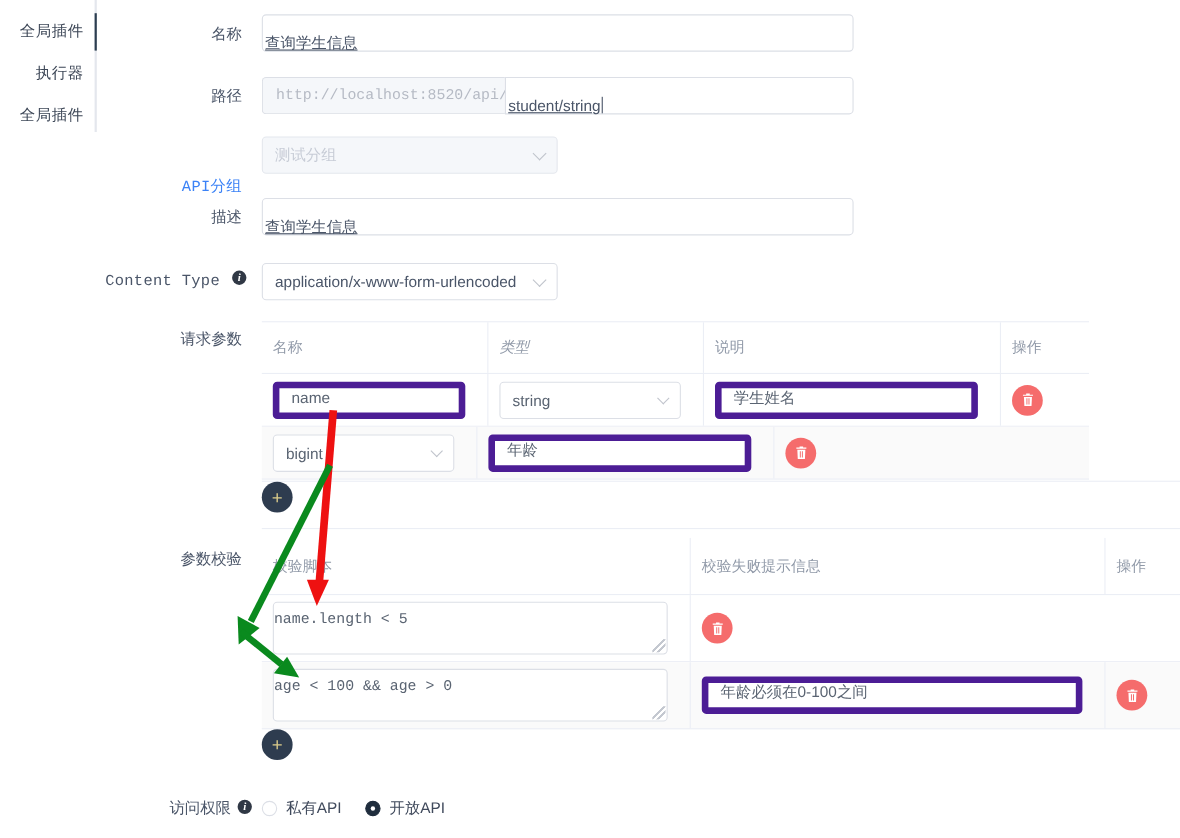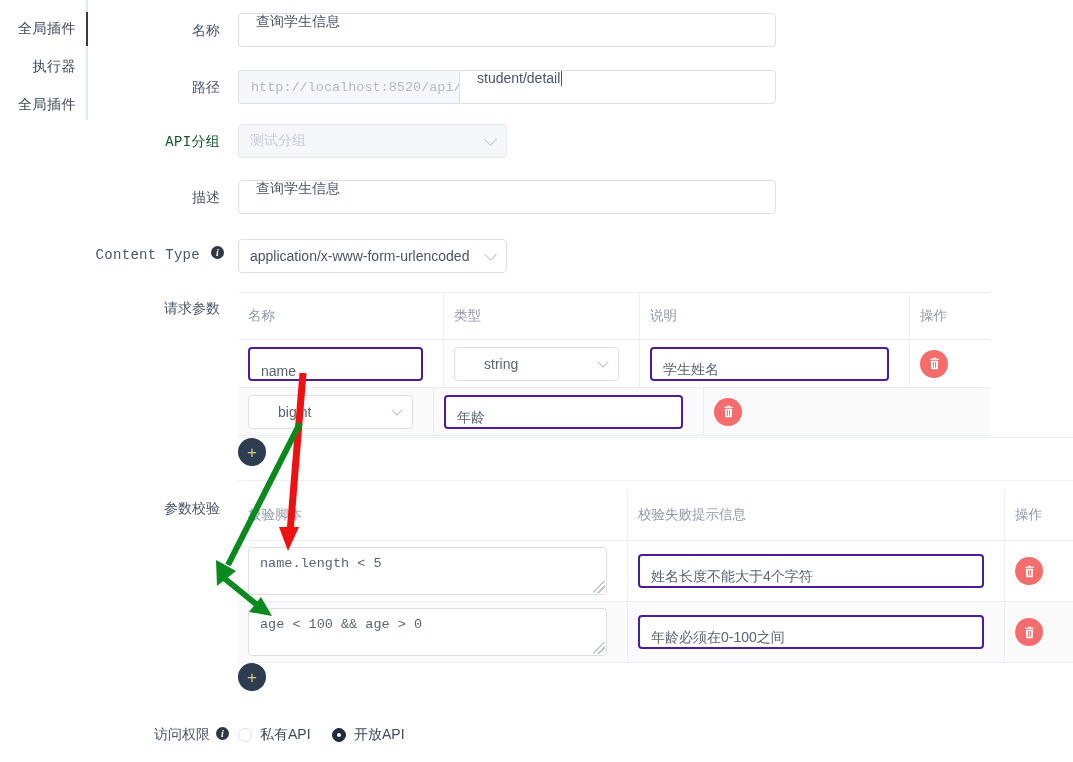--- a/index.html
+++ b/index.html
@@ -43,38 +43,39 @@
   }
 
   
   .form-label {
     position: absolute;
     font-size: 14px;
     color: #4a5568;
     text-align: right;
     white-space: nowrap;
   }
-  .form-label.dim { color: #14532d; }
+  .form-label.dim { color: #3b82f6; margin-top: 28px; }
   .mono-label {
     font-family: "Liberation Mono", monospace;
     letter-spacing: .3px;
   }
 
   .inp {
     position: absolute;
     border: 1px solid #dcdfe6;
     border-radius: 4px;
     background: #ffffff;
     font-size: 14px;
     color: #4a5568;
-    padding: 0 17px;
+    padding: 0 2px;
     line-height: 1;
     display: flex;
-    align-items: flex-start;
+    align-items: flex-end;
     cursor: text;
+    text-decoration: underline;
   }
   .inp .caret {
     display: inline-block;
     width: 1px; height: 15px;
     background: #4a5568;
     margin-left: 1px;
   }
 
   .prepend {
     position: absolute;
@@ -169,40 +170,40 @@
     align-items: center;
     padding-left: 10px;
     border-right: 1px solid #ebeef5;
     height: 100%;
   }
   .tbl .td:last-child { border-right: none; }
 
   .cell-input {
     width: calc(100% - 20px);
     height: 34px;
-    border: 2px solid #4c1d95;
+    border: 6px solid #4c1d95;
     border-radius: 4px;
     background: #fff;
     font-size: 14px;
     color: #5a6472;
     padding: 0 11px;
     display: flex;
-    align-items: flex-end;
+    align-items: flex-start;
     cursor: text;
   }
   .cell-select {
     position: relative;
     width: calc(100% - 20px);
     height: 34px;
     border: 1px solid #dcdfe6;
     border-radius: 4px;
     background: #fff;
     font-size: 14px;
     color: #5a6472;
-    padding: 0 29px;
+    padding: 0 11px;
     display: flex;
     align-items: center;
     cursor: pointer;
   }
   .cell-select .arrow {
     position: absolute;
     right: 11px; top: 50%;
     width: 8px; height: 8px;
     margin-top: -6px;
     border-right: 1.4px solid #c0c4cc;
@@ -245,21 +246,21 @@
   .ta {
     position: relative;
     width: calc(100% - 20px);
     height: 48px;
     border: 1px solid #dcdfe6;
     border-radius: 4px;
     background: #fff;
     font-family: "Liberation Mono", monospace;
     font-size: 13.5px;
     color: #5a6472;
-    padding: 8px 11px;
+    padding: 8px 0;
     cursor: text;
     overflow: hidden;
   }
   .ta .grip {
     position: absolute;
     right: 1px; bottom: 1px;
     width: 12px; height: 12px;
     background:
       linear-gradient(135deg, transparent 0 42%, #c4c8d0 42% 52%, transparent 52% 66%),
       linear-gradient(135deg, transparent 0 66%, #c4c8d0 66% 76%, transparent 76%);
@@ -341,21 +342,21 @@
   </div>
 
   <div class="form-label" style="left:150px; top:22px; width:70px;">名称</div>
   <div class="inp" style="left:238px; top:13px; width:538px; height:34px;">
     <span>查询学生信息</span>
   </div>
 
   <div class="form-label" style="left:150px; top:79px; width:70px;">路径</div>
   <div class="prepend" style="left:238px; top:70px; width:221px; height:34px;">http://localhost:8520/api/</div>
   <div class="inp" style="left:459px; top:70px; width:317px; height:34px; border-radius:0 4px 4px 0;">
-    <span>student/detail</span>
+    <span>student/string</span>
       <i class="caret"></i>
   </div>
 
   <div class="form-label dim" style="left:140px; top:133px; width:80px;">
     <span class="mono-label">API分组</span>
   </div>
   <div class="sel disabled" style="left:238px; top:124px; width:269px; height:34px;">
     <span>测试分组</span>
     <i class="arrow"></i>
   </div>
@@ -372,21 +373,21 @@
   <div class="sel" style="left:238px; top:239px; width:269px; height:34px;">
     <span>application/x-www-form-urlencoded</span>
     <i class="arrow"></i>
   </div>
 
   <div class="form-label" style="left:150px; top:300px; width:70px;">请求参数</div>
 
   <div class="tbl" style="left:238px; top:292px; width:752px;">
     <div class="thead">
       <div class="th" style="width:206px;">名称</div>
-      <div class="th" style="width:196px;">类型</div>
+      <div class="th" style="width:196px;font-style:italic;">类型</div>
       <div class="th" style="width:270px;">说明</div>
       <div class="th" style="width:80px;">操作</div>
     </div>
 
     <div class="trow">
       <div class="td" style="width:206px;">
         <div class="cell-input">
           <span>name</span>
         </div>
       </div>
@@ -449,25 +450,20 @@
       <div class="th" style="width:71px;">操作</div>
     </div>
 
     <div class="trow" style="height:61px;">
       <div class="td" style="width:390px;">
         <div class="ta">
           <span>name.length &lt; 5</span>
           <i class="grip"></i>
         </div>
       </div>
-      <div class="td" style="width:377px;">
-        <div class="cell-input">
-          <span>姓名长度不能大于4个字符</span>
-        </div>
-      </div>
       <div class="td" style="width:71px;">
         <button class="del-btn">
           <svg width="13" height="13" viewBox="0 0 16 16">
             <path fill="#ffffff" d="M6 1h4v1.2h3.6v1.3H2.4V2.2H6V1zm-2.5 3.7h9L12 15H4L3.5 4.7zM6.3 6.3v7h1.1v-7H6.3zm2.3 0v7h1.1v-7H8.6z"></path>
           </svg>
         </button>
       </div>
     </div>
 
     <div class="trow alt" style="height:61px;">

